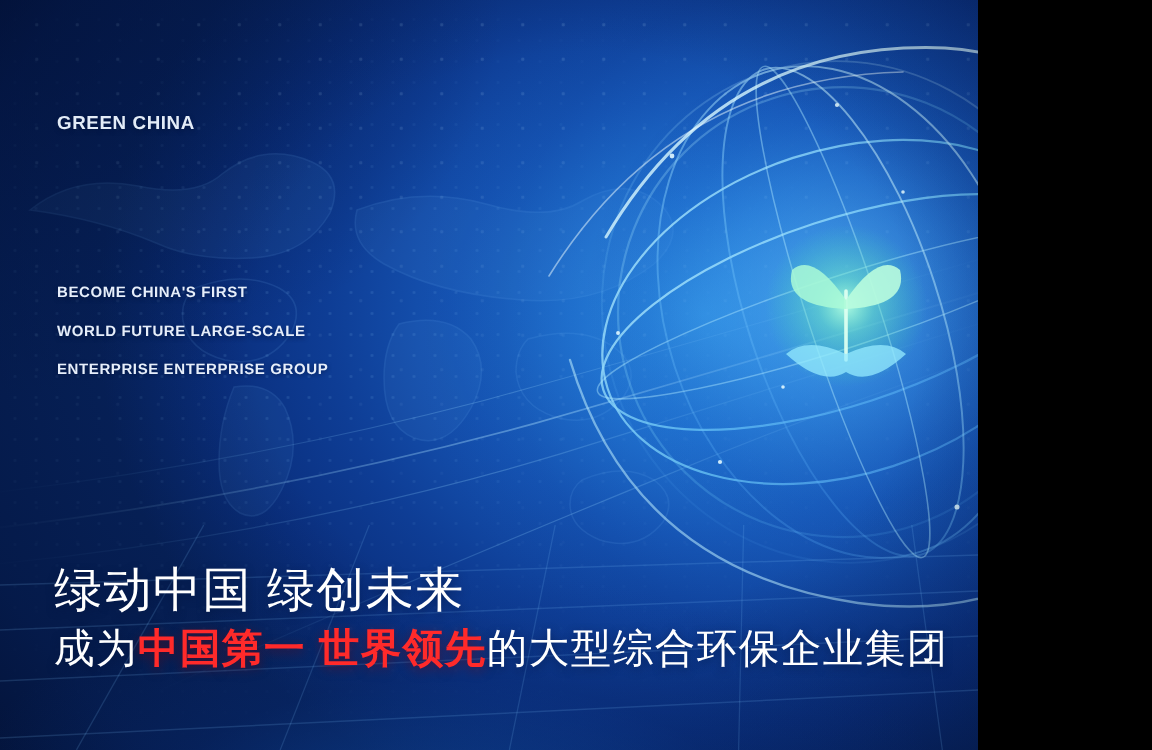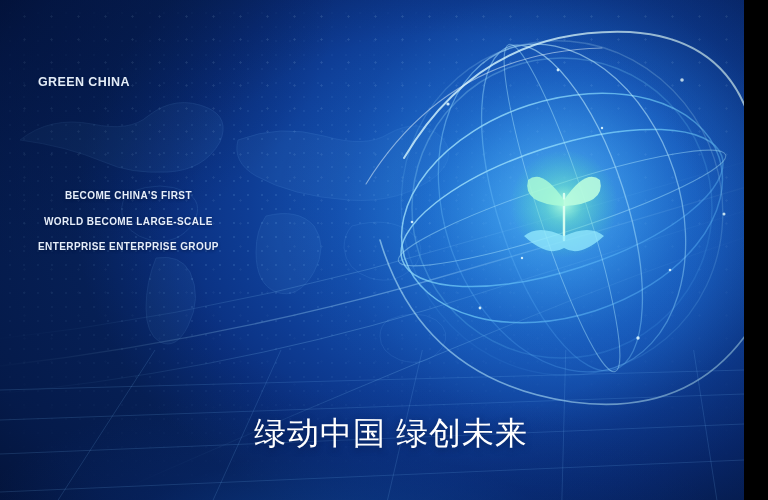--- a/index.html
+++ b/index.html
@@ -2,26 +2,25 @@
 <html><head>
 <meta charset="utf-8">
 <style>
   html, body {
     margin: 0;
     padding: 0;
     background: #000;
   }
   #stage {
     position: relative;
-    width: 744px;
+    width: 652px;
     height: 500px;
     overflow: hidden;
     font-family: "Liberation Sans", sans-serif;
     background: #0b3a8c;
-    text-align: center;
   }
 
   
   .bg-base {
     position: absolute;
     inset: 0;
     background:
       radial-gradient(ellipse 62% 70% at 72% 42%, #2f8fe0 0%, #1f6fcc 22%, #1553b2 42%, #0e3d95 62%, #0a2f7e 80%, #07245f 100%),
       linear-gradient(160deg, #0a3a92 0%, #0c47a6 35%, #093080 70%, #061f55 100%);
   }
@@ -297,21 +296,24 @@
       </g>
     </svg>
   </div>
 
   <div class="en-block en-top">
     <div class="line">GREEN CHINA</div>
   </div>
 
   <div class="en-block en-mid">
     <div class="line">BECOME CHINA'S FIRST</div>
-    <div class="line">WORLD BECOME LARGE-SCALE</div>
+    <div class="line">WORLD FUTURE LARGE-SCALE</div>
     <div class="line">ENTERPRISE ENTERPRISE GROUP</div>
   </div>
 
   <div class="cn-block">
     <div class="cn-line1">绿动中国 绿创未来</div>
+    <div class="cn-line2">
+      <span class="cn-plain">成为</span><span class="cn-hl">中国第一 世界领先</span><span class="cn-plain">的大型综合环保企业集团</span>
+    </div>
   </div>
 
 </div>
 
 </body></html>

